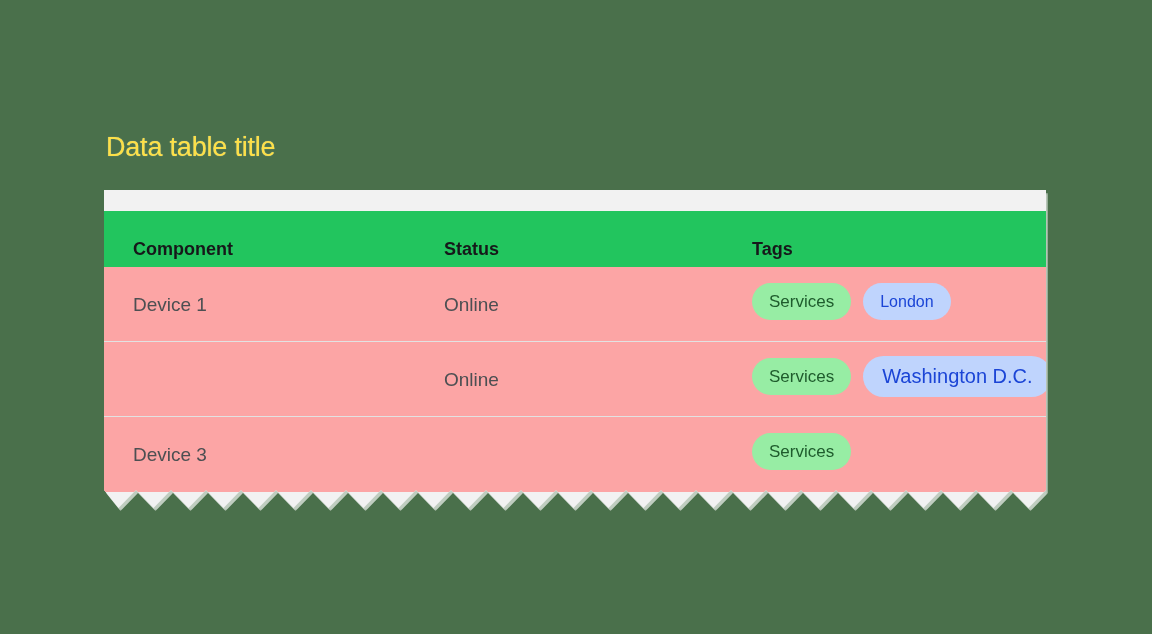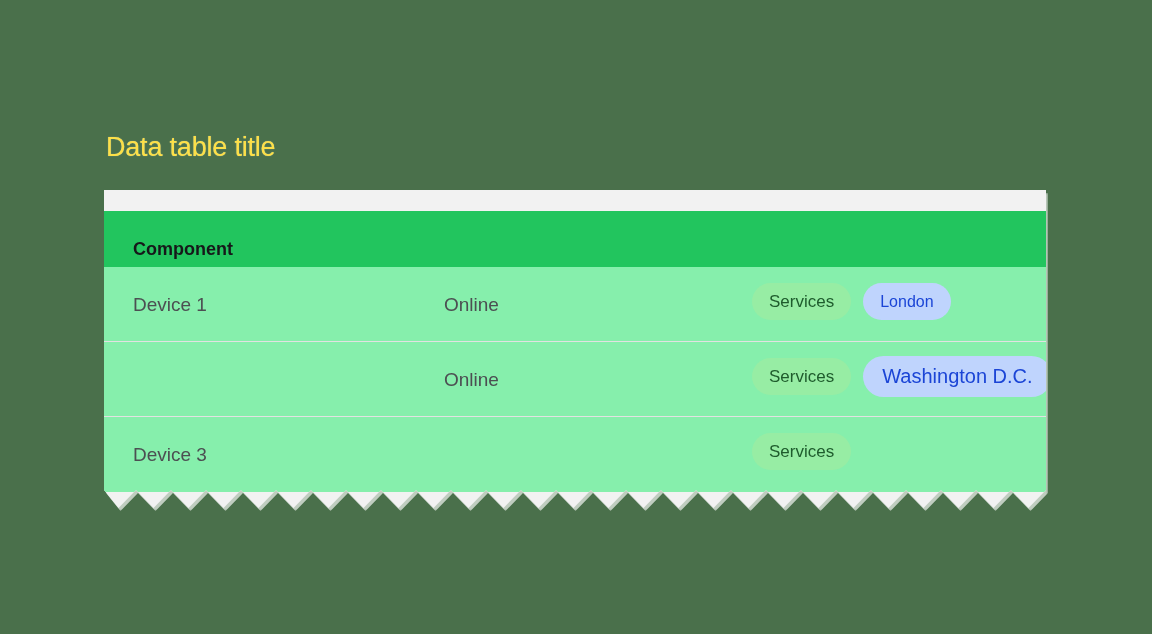--- a/index.html
+++ b/index.html
@@ -99,21 +99,21 @@
   
   .tbody {
     position: absolute;
     left: 0;
     top: 77px;
     width: 942px;
   }
   .trow {
     position: relative;
     height: 75px;
-    background: #86efac;
+    background: #fca5a5;
     border-bottom: 1px solid #e2e2e2;
     box-sizing: border-box;
   }
   .trow:last-child { border-bottom: none; }
 
   .cell {
     position: absolute;
     top: 0;
     height: 75px;
     display: flex;
@@ -185,20 +185,22 @@
 
   <div class="table-title">Data table title</div>
 
   <div class="table-card">
     <div class="table-shadow"></div>
 
     <div class="table-clip">
 
       <div class="thead">
         <div class="th col-component">Component</div>
+        <div class="th col-status">Status</div>
+        <div class="th col-tags">Tags</div>
       </div>
 
       <div class="tbody">
           <div class="trow">
             <div class="cell c-component">Device 1</div>
             <div class="cell c-status">Online</div>
             <div class="cell c-tags">
               <span class="tag green" style="background: rgb(151, 237, 164); color: rgb(31, 92, 45);">Services</span>
               <span class="tag blue" style="background: rgb(191, 212, 253); color: rgb(27, 69, 214);">London</span>
             </div>

